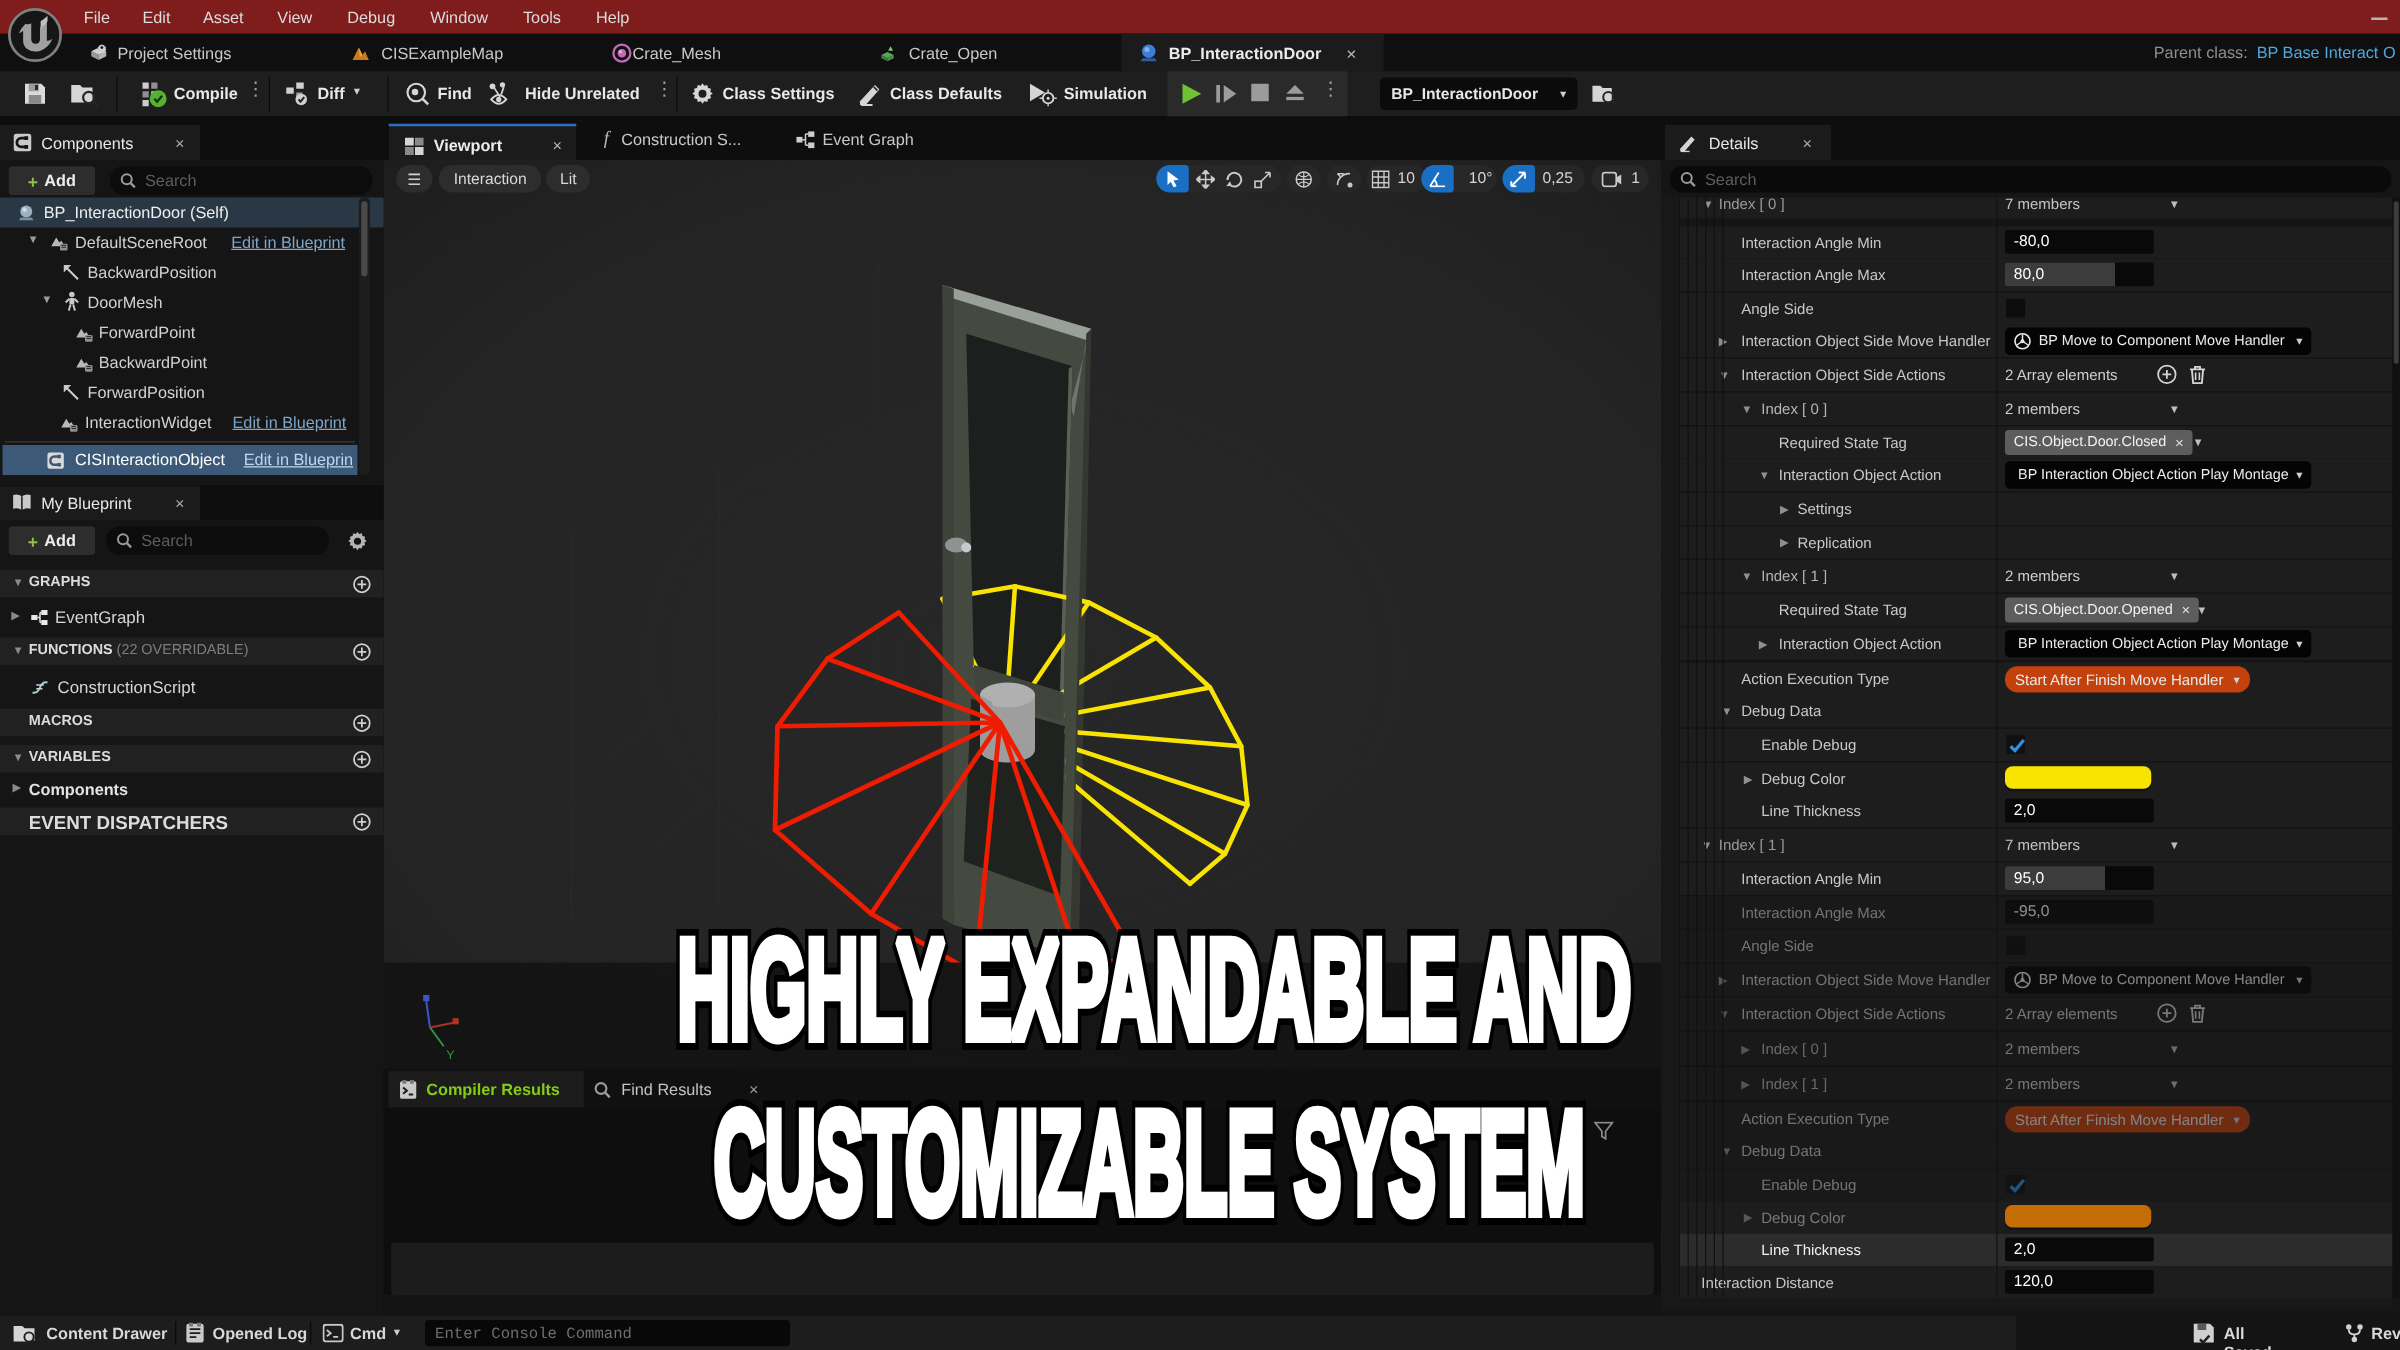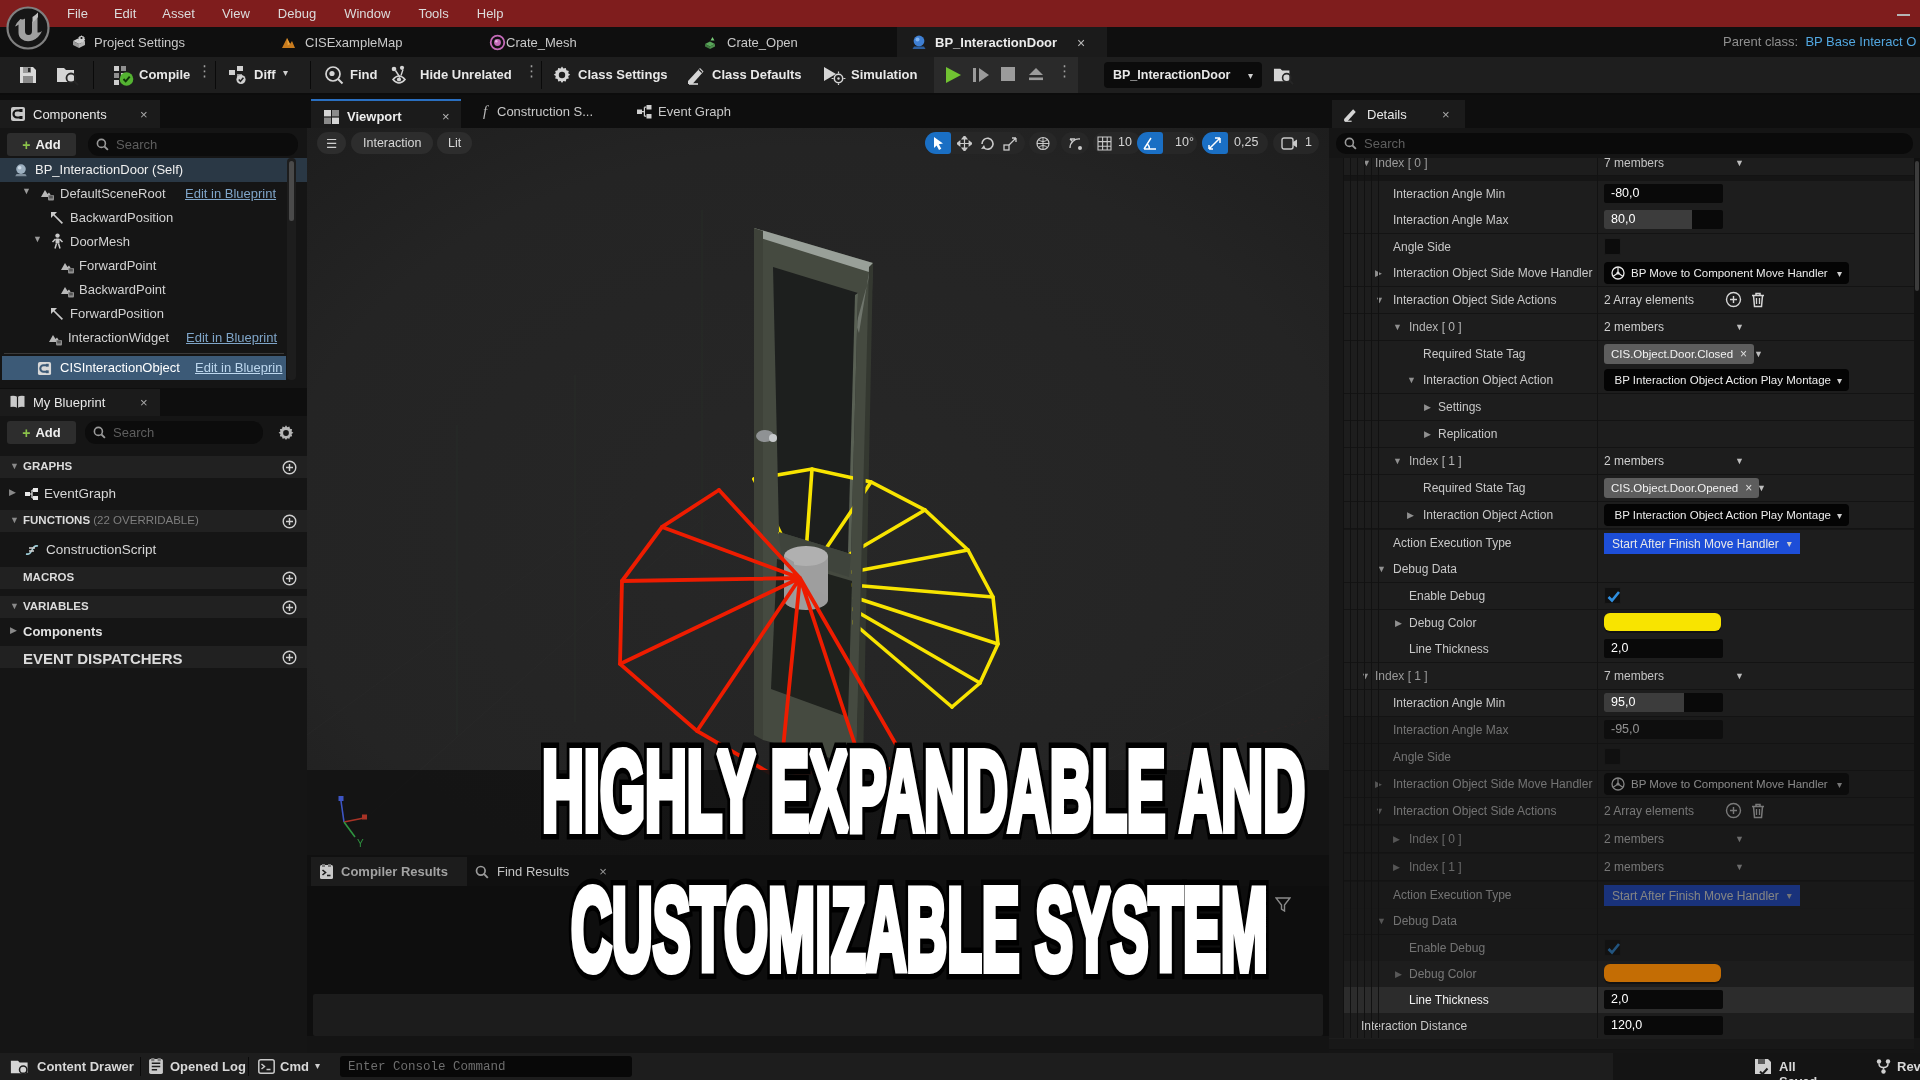--- a/index.html
+++ b/index.html
@@ -537,21 +537,21 @@
   <div class="abs" id="compiler" style="left:307px;top:855px;width:1022px;height:198px;background:#0e0e0e;font-size:13px;">
     <div class="abs" style="left:0;top:0;width:1022px;height:31px;background:#101010;"></div>
     <div class="abs" style="left:4px;top:2px;width:156px;height:29px;background:#1c1c1c;">
       <svg class="abs" style="left:8px;top:7px;" width="15" height="16" viewBox="0 0 15 16">
           <rect x="1" y="1" width="13" height="14" rx="1.5" fill="#c9c9c9"></rect>
           <rect x="3" y="0" width="3" height="3" fill="#7a7a7a"></rect>
           <rect x="9" y="0" width="3" height="3" fill="#7a7a7a"></rect>
           <path d="M3.5 6 l3 2.5 -3 2.5" stroke="#1c1c1c" stroke-width="1.6" fill="none"></path>
           <path d="M8 11.5 h3.5" stroke="#1c1c1c" stroke-width="1.6"></path>
         </svg>
-      <span class="abs" style="left:30px;top:7px;color:#a3a3a3;font-weight:bold;">Compiler Results</span>
+      <span class="abs" style="left:30px;top:7px;color:#84cc16;font-weight:bold;">Compiler Results</span>
     </div>
     <div class="abs row" style="left:168px;top:2px;height:29px;gap:8px;">
       <svg width="14" height="14" viewBox="0 0 13 13">
           <circle cx="5.4" cy="5.4" r="4" fill="none" stroke="#9a9a9a" stroke-width="1.6"></circle>
           <path d="M8.5 8.5 l3.4 3.4" stroke="#9a9a9a" stroke-width="1.8"></path>
         </svg>
       <span style="color:#c4c4c4;">Find Results</span>
       <span style="color:#9a9a9a;margin-left:22px;">×</span>
     </div>
     <svg class="abs" style="left:968px;top:42px;" width="16" height="15" viewBox="0 0 16 15">
@@ -566,21 +566,21 @@
       .drow { position:absolute; left:0; width:585px; height:26px; background:#1d1d1d; box-shadow:0 1px 0 #131313; overflow:hidden; }
       .dlab { position:absolute; top:6px; color:#c8c8c8; white-space:nowrap; }
       .dval { position:absolute; left:275px; top:6px; color:#e8e8e8; white-space:nowrap; }
       .darr { position:absolute; top:8px; color:#909090; font-size:9px; }
       .dinp { position:absolute; left:275px; top:3px; width:119px; height:19px; background:#090909; border-radius:2px; color:#fff; }
       .dinp span { position:absolute; left:7px; top:2px; font-size:12.5px; }
       .dpill { position:absolute; left:275px; top:2px; height:22px; background:#040404; border-radius:4px; display:flex; align-items:center; padding:0 7px; gap:6px; color:#ededed; font-size:11.5px; white-space:nowrap;justify-content:flex-end; }
       .dchk { position:absolute; left:275px; top:4px; width:17px; height:17px; background:#0c0c0c; border:1px solid #1c1c1c; border-radius:2px; }
       .ddd  { position:absolute; top:8px; color:#bdbdbd; font-size:9px; }
       .dim { opacity:0.52; }
-      .combo { position:absolute; left:275px; top:3px; height:21px; background:#1d4ed8; border-radius:0; display:flex; align-items:center; padding:0 8px; gap:8px; color:#e8e8e8; font-size:12px; }
+      .combo { position:absolute; left:275px; top:3px; height:21px; background:#c2410c; border-radius:10px; display:flex; align-items:center; padding:0 8px; gap:8px; color:#e8e8e8; font-size:12px; }
     </style>
 
     <div class="abs" style="left:0;top:0;width:591px;height:33px;background:#0e0e0e;"></div>
     <div class="abs" style="left:3px;top:5px;width:133px;height:28px;background:#1b1b1b;">
       <svg class="abs" style="left:10px;top:7px;" width="17" height="15" viewBox="0 0 21 20">
           <path d="M2 16 L14 3 l3.5 3.5 L6.5 19 H2z" fill="#d5d5d5"></path>
           <path d="M3 19 h9" stroke="#d5d5d5" stroke-width="1.6"></path>
         </svg>
       <span class="abs" style="left:35px;top:7px;color:#e8e8e8;font-size:13px;">Details</span>
       <span class="abs" style="left:110px;top:7px;color:#aaa;font-size:13px;">×</span>

